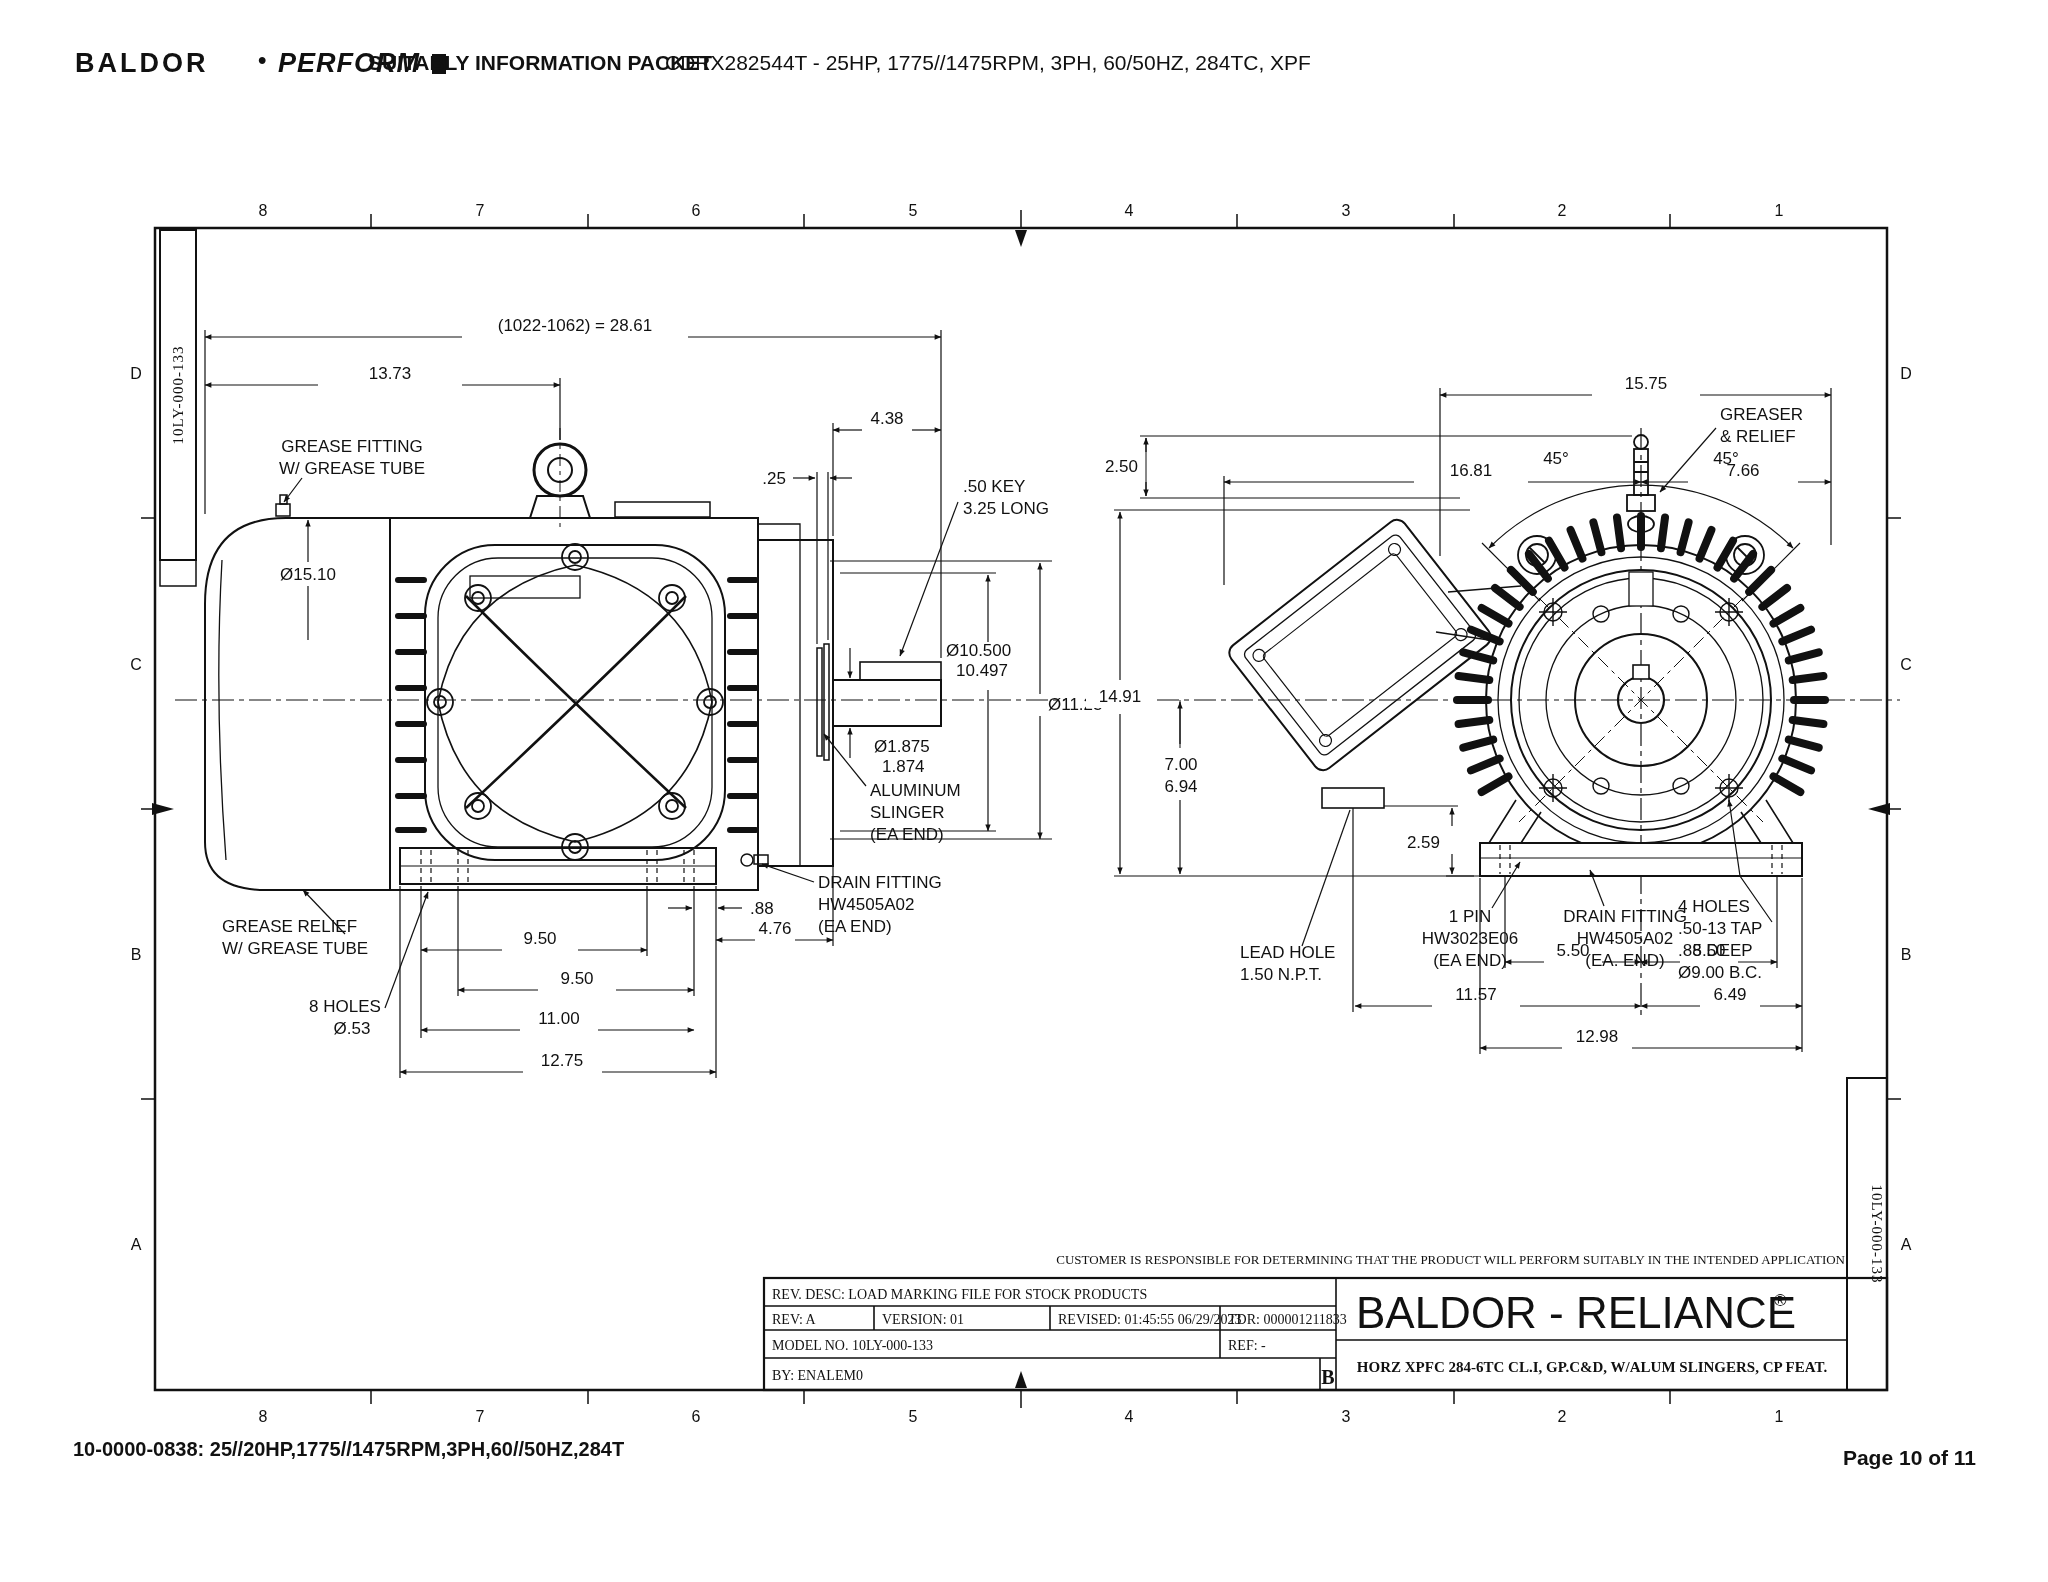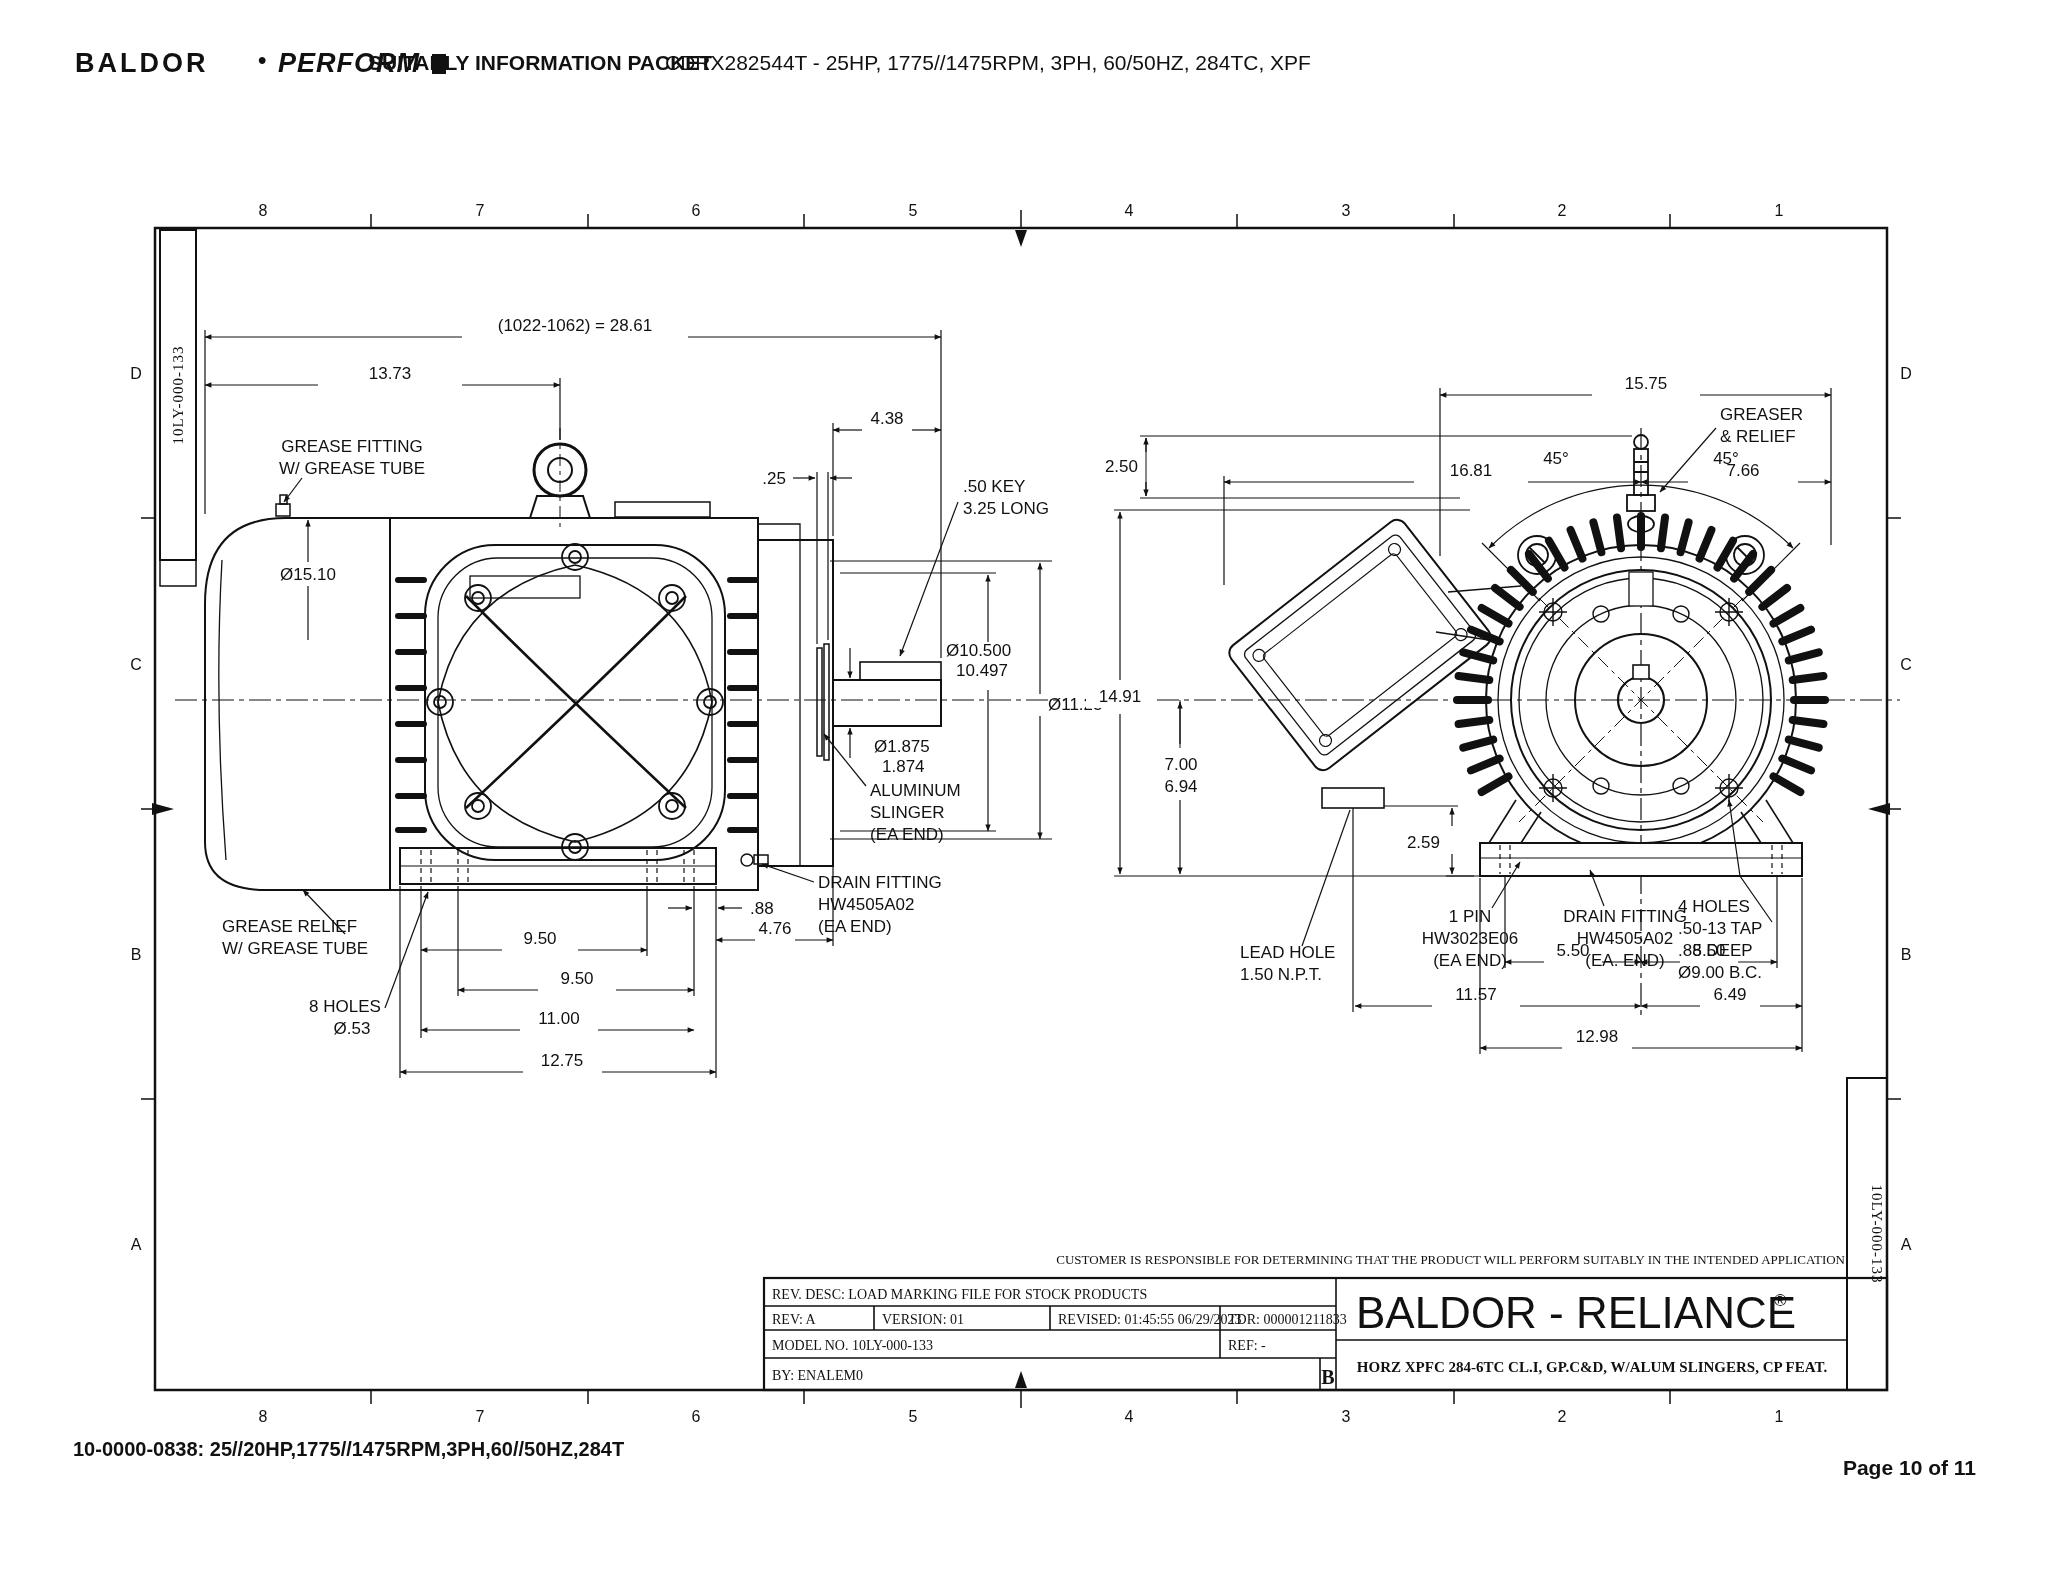--- a/index.html
+++ b/index.html
@@ -8,21 +8,21 @@
   .hdr{position:absolute;top:44px;left:0;width:2048px;height:40px;}
   .logo1{position:absolute;left:75px;top:4px;font-weight:bold;font-size:27px;letter-spacing:3px;}
   .logodot{position:absolute;left:258px;top:2px;font-weight:bold;font-size:24px;}
   .logo2{position:absolute;left:278px;top:4px;font-weight:bold;font-style:italic;font-size:27px;letter-spacing:1px;}
   .logomark{position:absolute;left:432px;top:10px;width:14px;height:20px;background:#111;}
   .packet{position:absolute;left:368px;top:7px;font-weight:bold;font-size:21px;}
   .logo2,.packet{white-space:nowrap}
   .product{position:absolute;left:665px;top:7px;font-size:21px;white-space:nowrap;}
   .ftr{position:absolute;top:1438px;left:0;width:2048px;height:40px;font-weight:bold;}
   .ftrL{position:absolute;left:73px;top:0;font-size:20px;white-space:nowrap;}
-  .ftrR{position:absolute;right:72px;top:18px;font-size:21px;white-space:nowrap;margin-left:13px;}
+  .ftrR{position:absolute;right:72px;top:8px;font-size:21px;white-space:nowrap;margin-left:13px;}
   svg{position:absolute;left:0;top:0;}
   svg text{user-select:none}
   .d{font-family:"Liberation Sans",sans-serif;font-size:17px;fill:#111;}
   .zc{font-family:"Liberation Sans",sans-serif;font-size:16px;fill:#111;}
   .vt{font-family:"Liberation Serif",serif;font-size:15px;fill:#111;letter-spacing:1px;}
   .ser{font-family:"Liberation Serif",serif;font-size:14px;fill:#111;}
   .serS{font-family:"Liberation Serif",serif;font-size:13px;fill:#111;}
   .brand{font-family:"Liberation Sans",sans-serif;font-size:44px;fill:#111;}
   .reg{font-family:"Liberation Sans",sans-serif;font-size:17px;fill:#111;}
   .desc{font-family:"Liberation Serif",serif;font-size:15px;font-weight:bold;fill:#111;}

